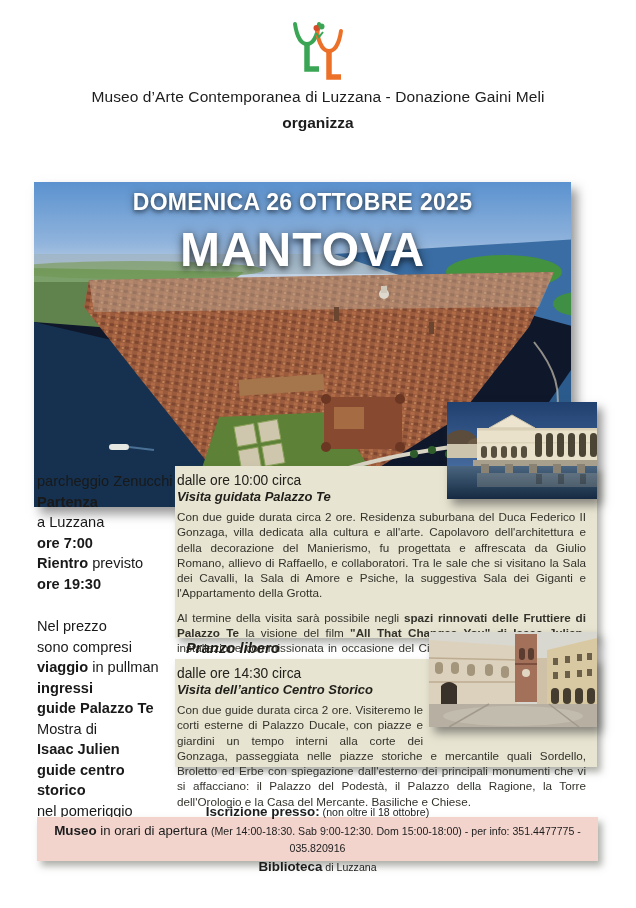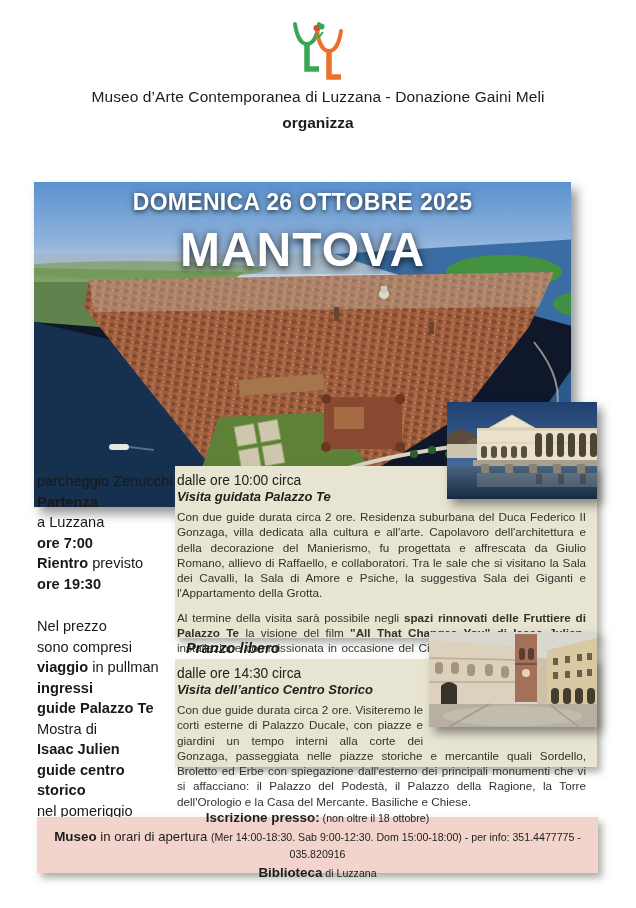--- a/index.html
+++ b/index.html
@@ -40,21 +40,21 @@
   .sect2{top:659px;height:108px;}
   .time-line{font-size:13.8px;color:#22211c;}
   .sect-heading{font-size:13px;font-weight:bold;font-style:italic;color:#1f1e19;margin:1px 0 0 0;}
   .body-p{font-size:11.7px;line-height:15.3px;text-align:justify;margin:5px 0 0 0;color:#33322b;}
   .body-p2{margin-top:9px;}
   .departure-line{font-size:13.8px;margin-top:8px;color:#22211c;}
   .pranzo{left:186px;top:640px;font-size:14.8px;font-weight:bold;font-style:italic;color:#1f1e19;}
   .float-spacer{float:right;width:163px;height:70px;}
 
   
-  .footer{left:37px;top:817px;width:561px;height:56px;background:#f2d4cd;
+  .footer{left:37px;top:817px;width:561px;height:44px;background:#f2d4cd;
     box-shadow:4px 5px 7px rgba(95,95,85,.5);box-sizing:border-box;
     display:flex;flex-direction:column;justify-content:center;align-items:center;gap:1px;
     text-align:center;color:#1d1d1d;}
   .f-line{line-height:15.5px;}
   .f-big{font-size:13.2px;}
   .f-bold{font-size:13.4px;font-weight:bold;}
   .f-small{font-size:10.6px;}
 </style>
 </head>
 <body>

